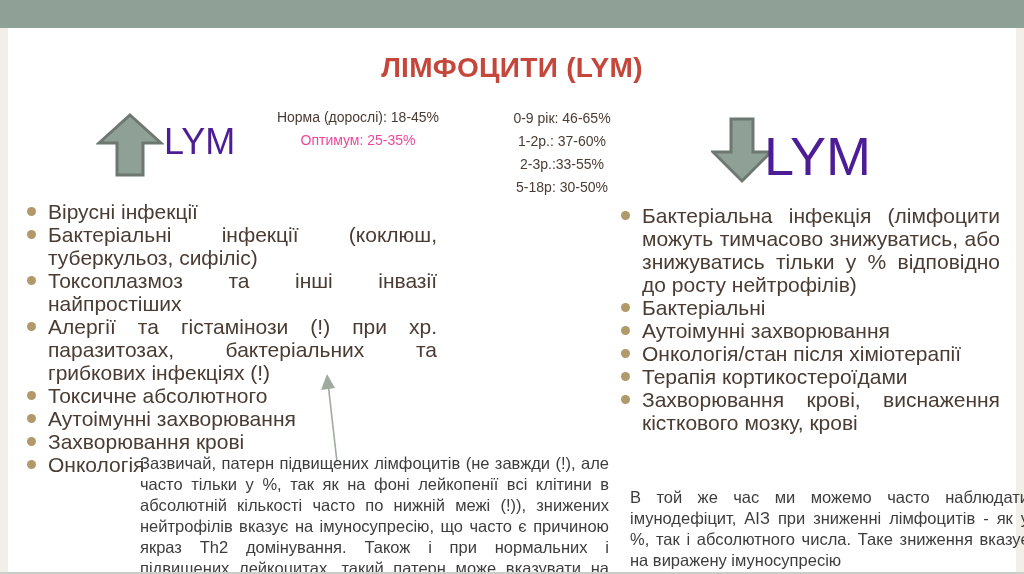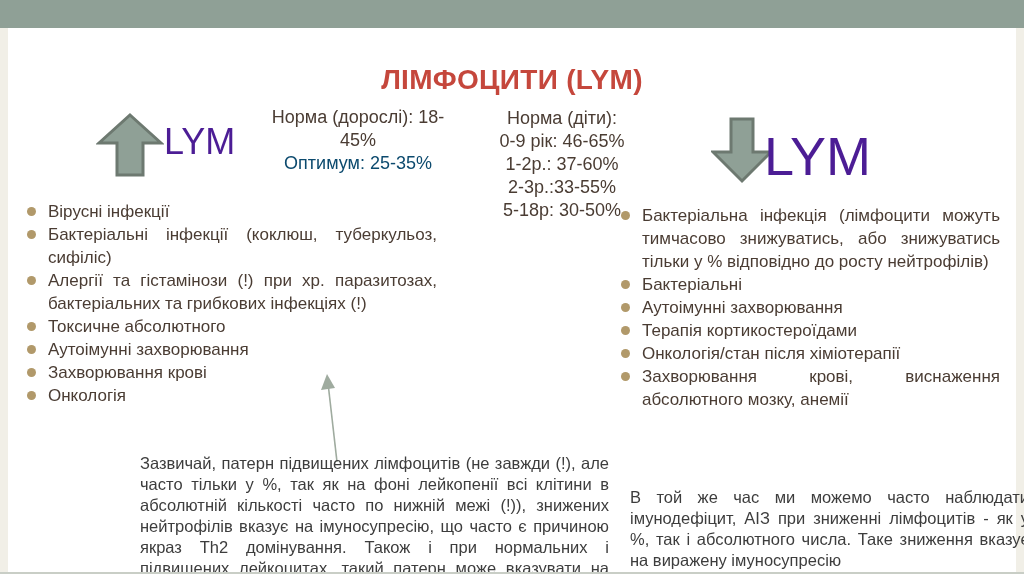--- a/index.html
+++ b/index.html
@@ -8,38 +8,38 @@
     position:relative;width:1024px;height:574px;overflow:hidden;background:#FFFFFF;
     font-family:"Liberation Sans", sans-serif;
   }
   .top-bar{position:absolute;left:0;top:0;width:1024px;height:28px;background:#8FA096;}
   .edge{position:absolute;top:28px;bottom:0;width:8px;background:#F1EFE7;}
   .edge.left{left:0;}
   .edge.right{right:0;}
   .bottom-strip{position:absolute;left:0;top:572px;width:1024px;height:2px;background:#C9CEC6;z-index:6;}
 
   .title{
-    position:absolute;left:0;right:0;top:52px;margin:12px;text-align:center;
+    position:absolute;left:0;right:0;top:52px;margin:0;text-align:center;
     font-size:28px;font-weight:bold;color:#C5473C;letter-spacing:.3px;
   }
 
   .arrow-up{position:absolute;left:96px;top:112px;}
   .arrow-down{position:absolute;left:711px;top:116px;}
   .lym{color:#4c1d95;line-height:1;white-space:nowrap;}
   .lym-up{position:absolute;left:164px;top:124px;font-size:36px;}
   .lym-down{position:absolute;left:764px;top:129px;font-size:54px;}
 
-  .norm{position:absolute;text-align:center;font-size:18px;line-height:23px;color:#4A3C33;}
+  .norm{position:absolute;text-align:center;font-size:14px;line-height:23px;color:#4A3C33;}
   .norm-adults{left:254px;top:106px;width:208px;}
   .norm-children{left:484px;top:107px;width:156px;}
-  .optimum{color:#0c4a6e;}
+  .optimum{color:#ec4899;}
 
   .list{
     position:absolute;margin:0;padding:0;list-style:none;
-    font-size:17px;line-height:23px;color:#4A3C33;text-align:justify;
+    font-size:21px;line-height:23px;color:#4A3C33;text-align:justify;
   }
   .list li{position:relative;padding-left:22px;}
   .list li::before{
     content:"";position:absolute;left:1px;top:7px;width:9px;height:9px;
     border-radius:50%;background:#B1996A;
   }
   .list-left{left:26px;top:200px;width:411px;}
   .list-right{left:620px;top:204px;width:380px;}
   .list li.bold{font-weight:normal;}
 
@@ -68,49 +68,49 @@
     <polygon points="34,3 65,31 47,31 47,63 21,63 21,31 3,31" fill="#8FA096" stroke="#6D7970" stroke-width="3"></polygon>
   </svg>
   <div class="lym lym-up">LYM</div>
 
   <div class="norm norm-adults">
     <div>Норма (дорослі): 18-45%</div>
     <div class="optimum">Оптимум: 25-35%</div>
   </div>
 
   <div class="norm norm-children">
-    <div>Норма (діти):</div>
     <div>0-9 рік: 46-65%</div>
     <div>1-2р.: 37-60%</div>
     <div>2-3р.:33-55%</div>
     <div>5-18р: 30-50%</div>
   </div>
 
   <svg class="arrow-down" width="62" height="68" viewBox="0 0 62 68">
     <polygon points="31,65 60,36 42,36 42,3 20,3 20,36 2,36" fill="#8FA096" stroke="#6D7970" stroke-width="3"></polygon>
   </svg>
   <div class="lym lym-down">LYM</div>
 
   <ul class="list list-left">
     <li>Вірусні інфекції</li>
     <li>Бактеріальні інфекції (коклюш, туберкульоз, сифіліс)</li>
+    <li>Токсоплазмоз та інші інвазії найпростіших</li>
     <li class="bold">Алергії та гістамінози (!) при хр. паразитозах, бактеріальних та грибкових інфекціях (!)</li>
     <li>Токсичне абсолютного</li>
     <li>Аутоімунні захворювання</li>
     <li>Захворювання крові</li>
     <li>Онкологія</li>
   </ul>
 
   <ul class="list list-right">
     <li>Бактеріальна інфекція (лімфоцити можуть тимчасово знижуватись, або знижуватись тільки у % відповідно до росту нейтрофілів)</li>
     <li>Бактеріальні</li>
     <li>Аутоімунні захворювання</li>
+    <li>Онкологія/стан після хіміотерапії</li>
     <li>Терапія кортикостероїдами</li>
-    <li>Онкологія/стан після хіміотерапії</li>
-    <li>Захворювання крові, виснаження абсолютного мозку, анемії</li>
+    <li>Захворювання крові, виснаження кісткового мозку, крові</li>
   </ul>
 
   <svg class="connector" width="45" height="95" viewBox="0 0 45 95">
     <line x1="37" y1="92" x2="28" y2="13" stroke="#9FAB9F" stroke-width="1.6"></line>
     <polygon points="27,4 21,20 35,18" fill="#9FAB9F"></polygon>
   </svg>
 
   <p class="note note-left">Зазвичай, патерн підвищених лімфоцитів (не завжди (!), але часто тільки у %, так як на фоні лейкопенії всі клітини в абсолютній кількості часто по нижній межі (!)), знижених нейтрофілів вказує на імуносупресію, що часто є причиною якраз Th2 домінування. Також і при нормальних і підвищених лейкоцитах, такий патерн може вказувати на Th2</p>
   <p class="note note-right">В той же час ми можемо часто наблюдати імунодефіцит, АІЗ при зниженні лімфоцитів - як у %, так і абсолютного числа. Таке зниження вказує на виражену імуносупресію</p>
 

